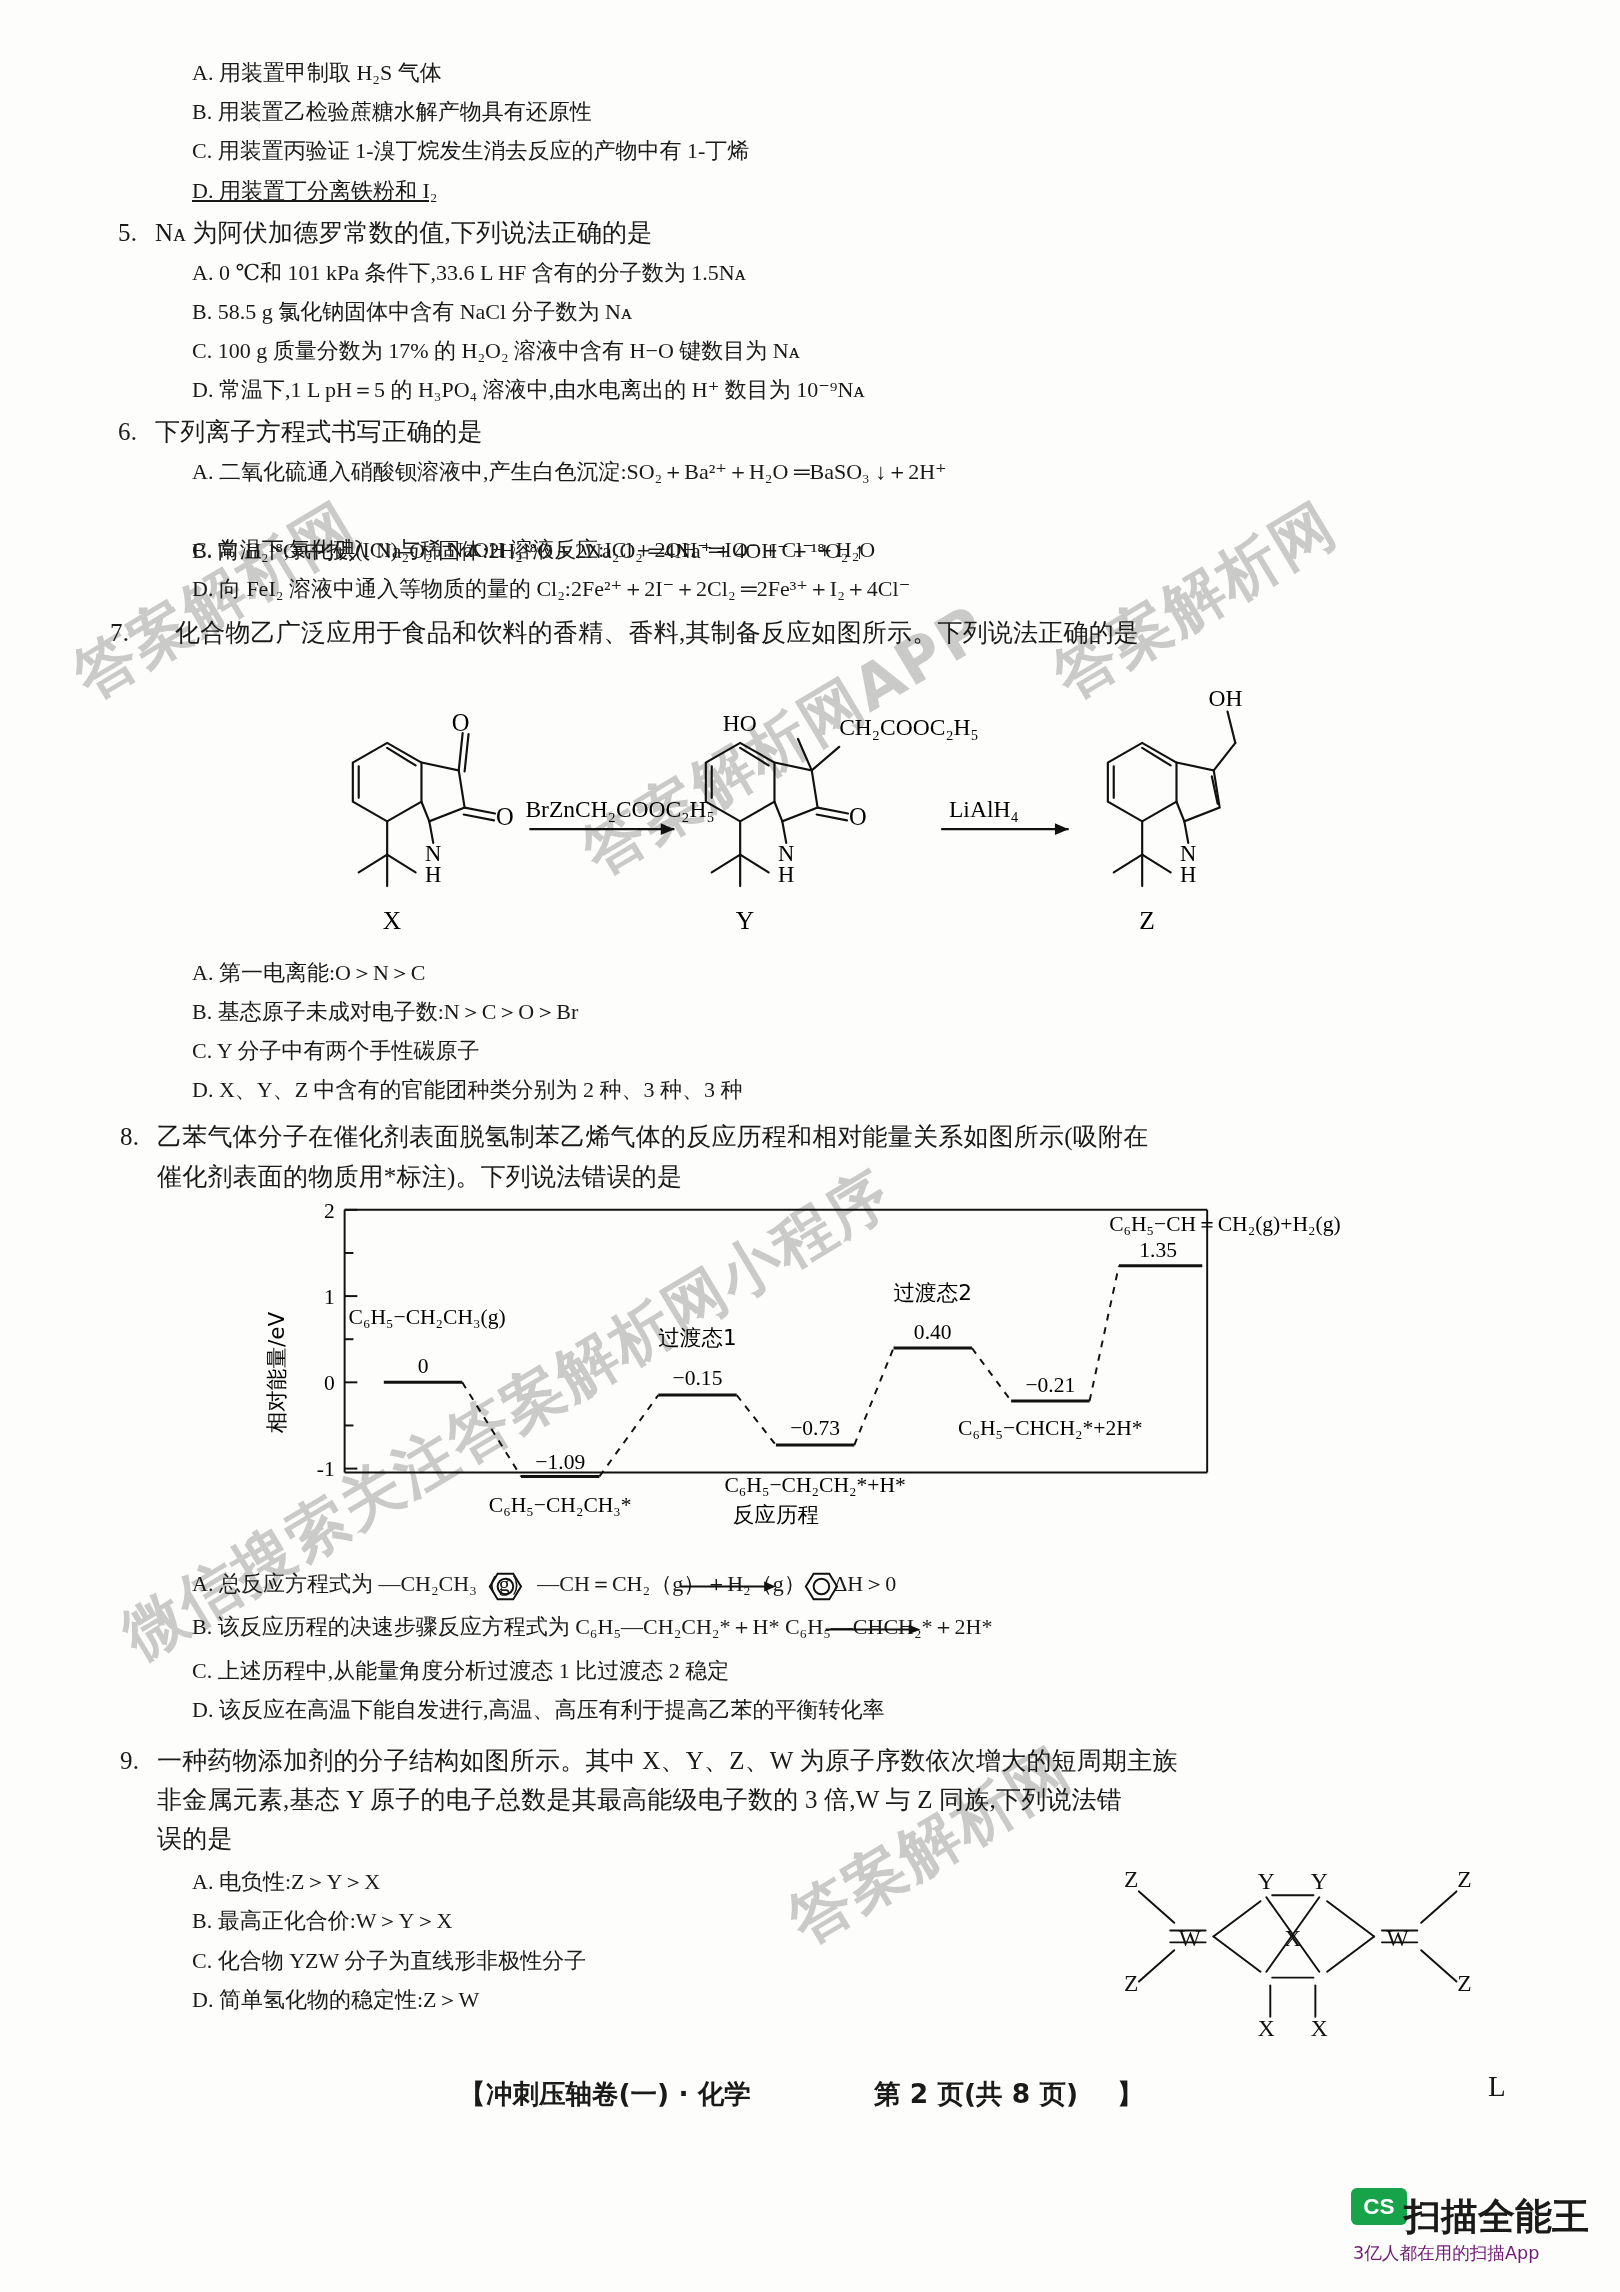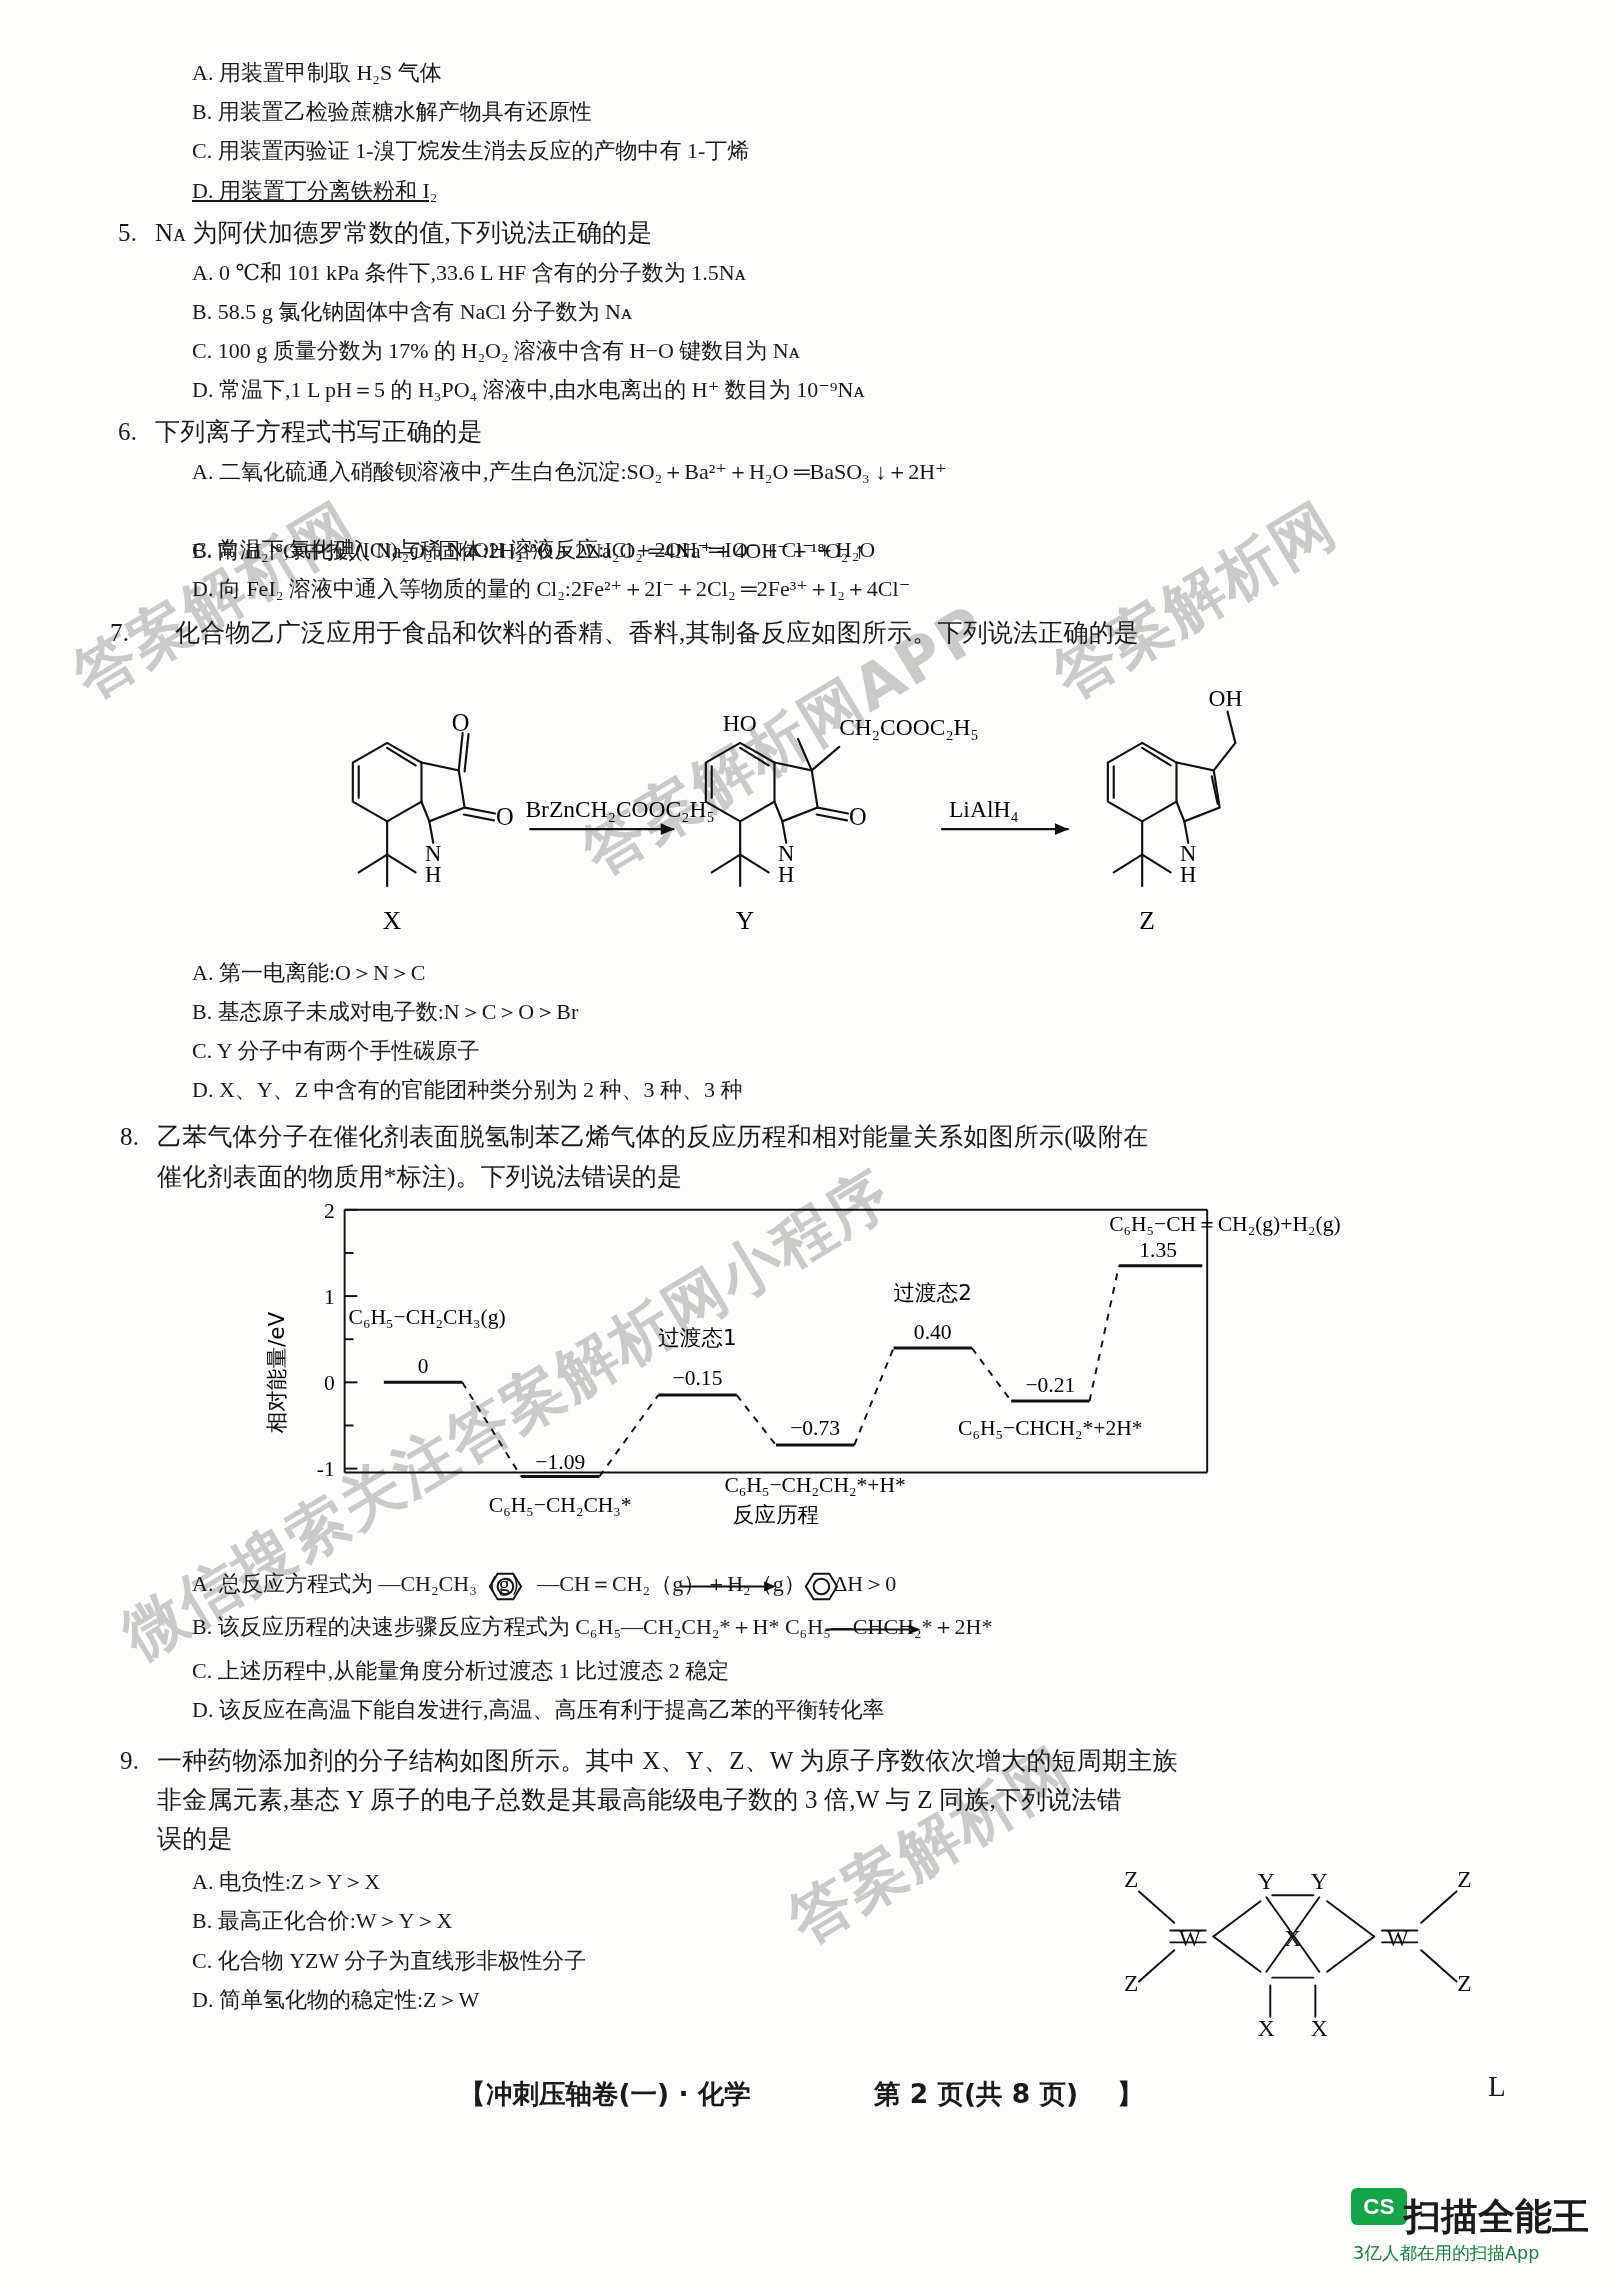--- a/index.html
+++ b/index.html
@@ -89,21 +89,21 @@
   .cs-label {
     position:absolute;
     font-family:"DejaVu Sans","Liberation Sans",sans-serif;
     font-weight:700;
     white-space:nowrap;
   }
   .cs-sub {
     position:absolute;
     font-family:"DejaVu Sans","Liberation Sans",sans-serif;
     white-space:nowrap;
-    color:#15803d;
+    color:#701a75;
   }
 </style>
 </head>
 <body>
 
 <div id="page">
 
   <div class="wm" style="left:59px; top:647px; font-size:61px; transform:rotate(-31deg);">答案解析网</div>
   <div class="wm" style="left:568px; top:823px; font-size:61px; transform:rotate(-31deg);">答案解析网APP</div>
   <div class="wm" style="left:108px; top:1607px; font-size:61px; transform:rotate(-31deg);">微信搜索关注答案解析网小程序</div>

